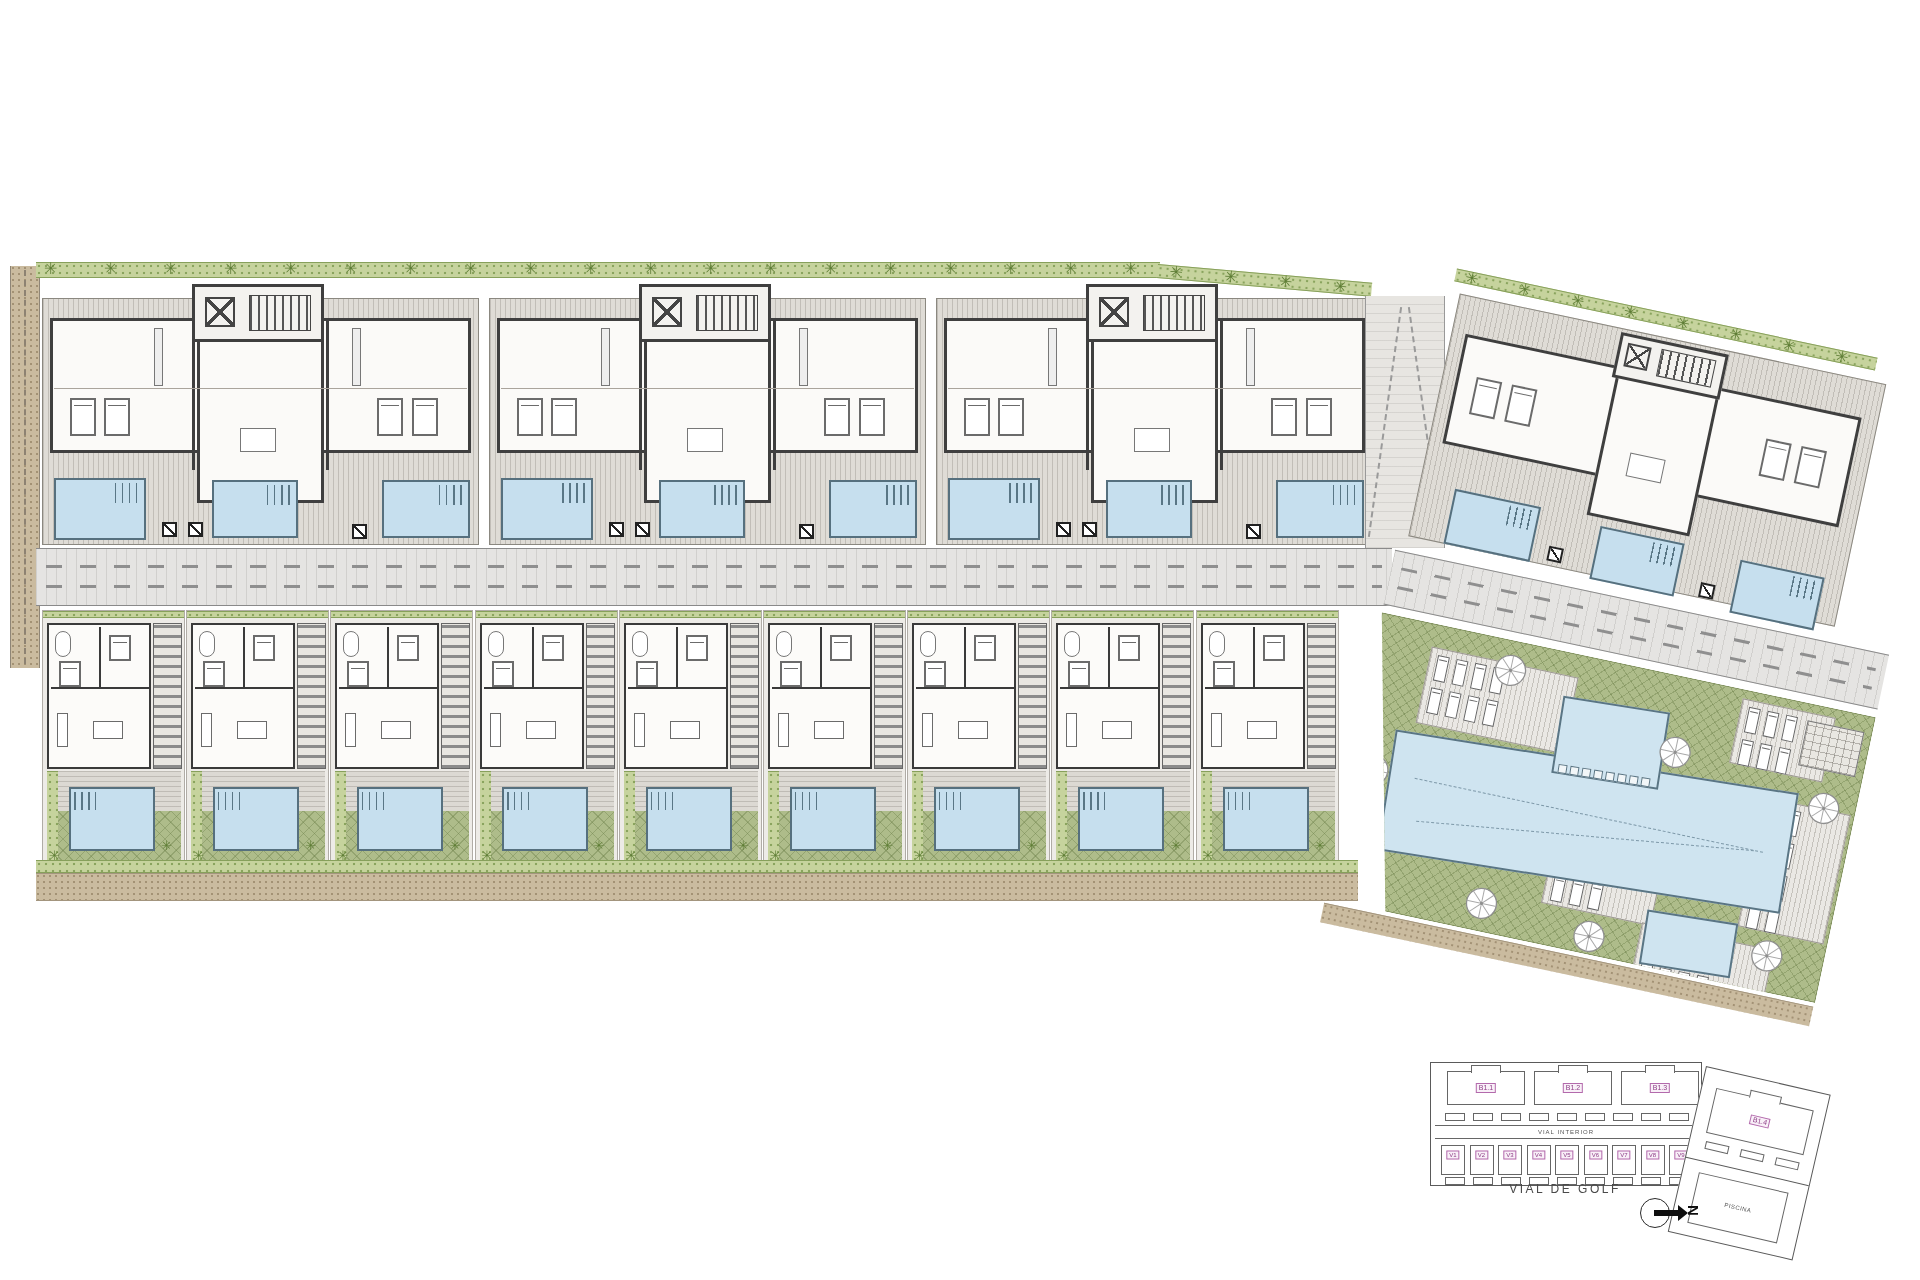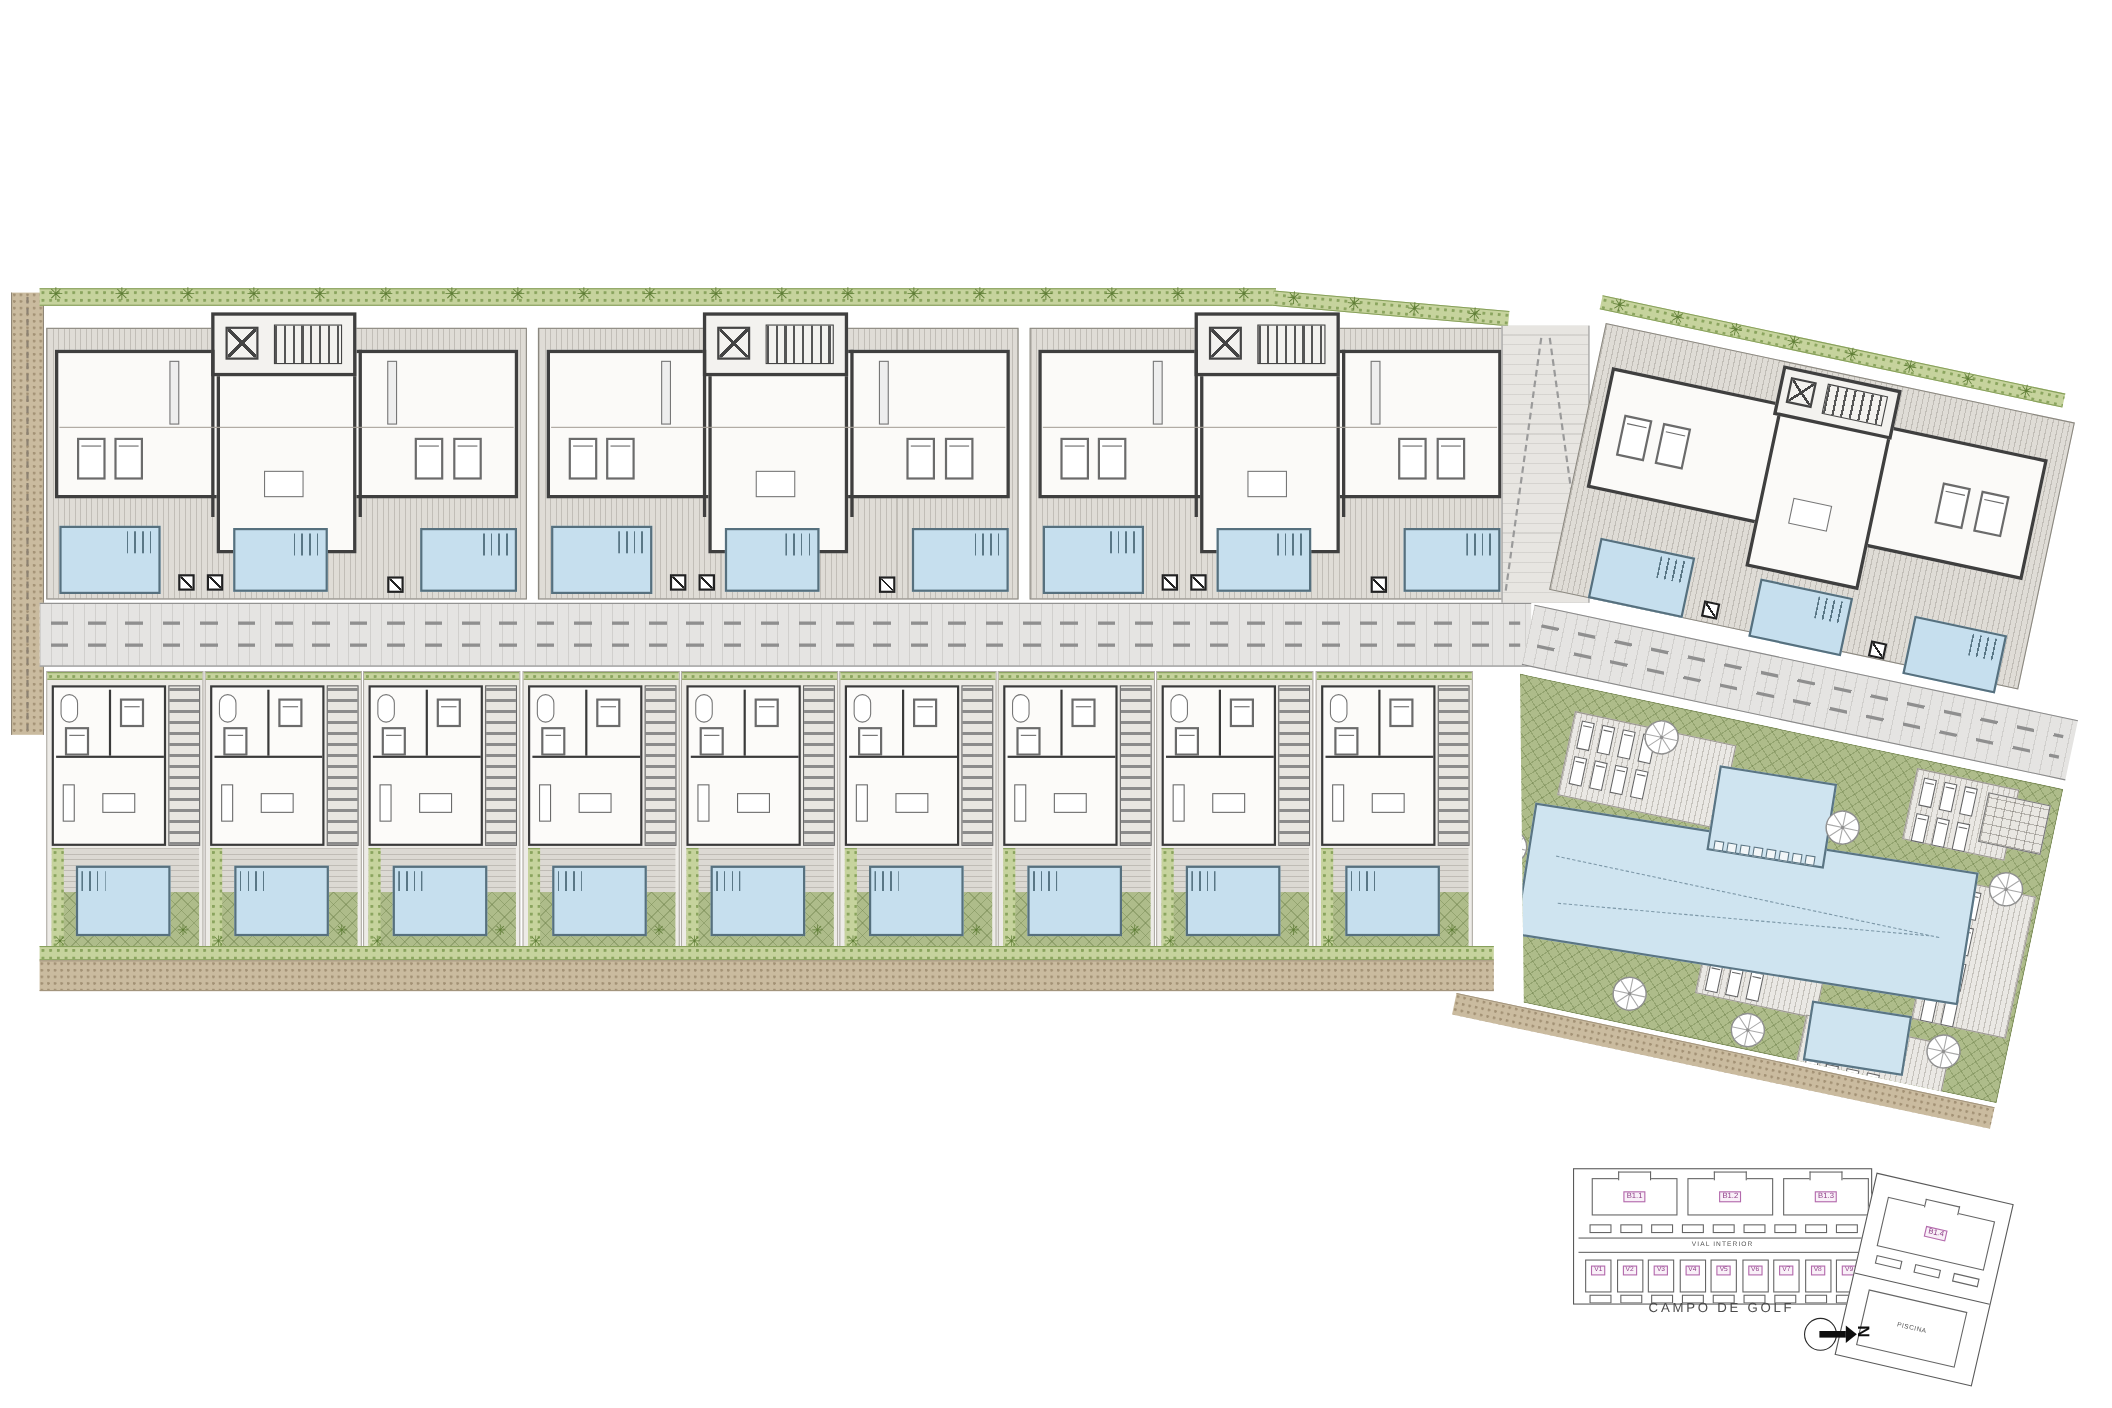--- a/index.html
+++ b/index.html
@@ -732,21 +732,21 @@
     <div class="kp-right">
       <div class="kp-b14">
         <span class="kp-label">B1.4</span>
       </div>
       <div class="kp-pad" style="left:16px;top:72px;width:24px"></div>
       <div class="kp-pad" style="left:52px;top:72px;width:24px"></div>
       <div class="kp-pad" style="left:88px;top:72px;width:24px"></div>
       <div class="kp-rdiv"></div>
       <div class="kp-pisc">PISCINA</div>
     </div>
-    <div class="kp-golf">CAMPO DE GOLF</div>
+    <div class="kp-golf">VIAL DE GOLF</div>
     <div class="kp-north">
       <div class="kn-circle"></div>
       <div class="kn-arrow"></div>
       <span class="kn-n">N</span>
     </div>
   </div>
 
 </div>
 
 </body></html>

